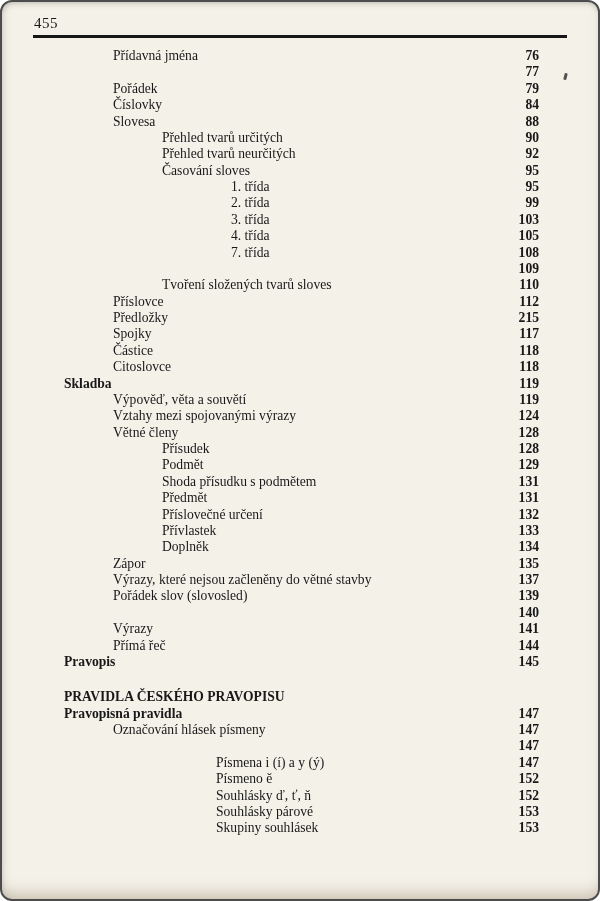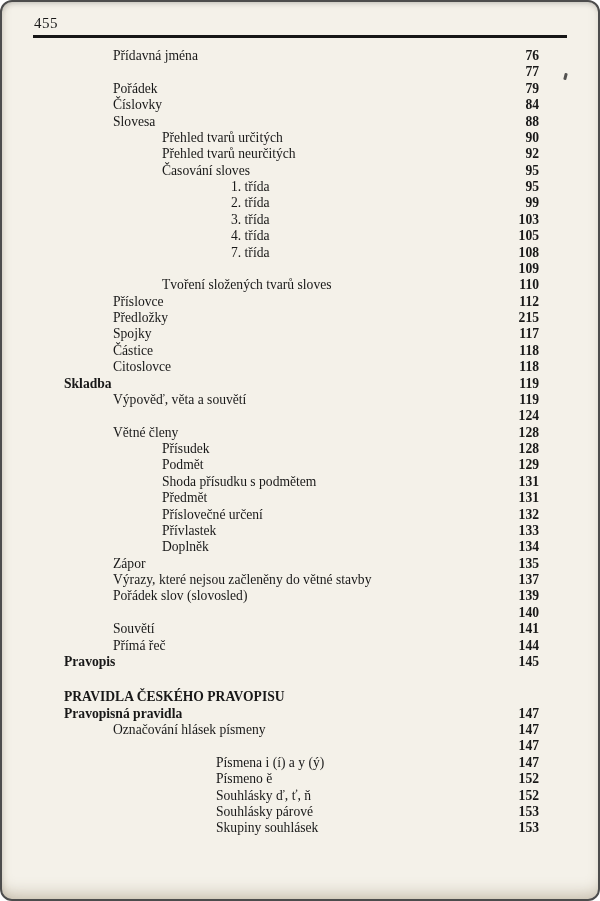--- a/index.html
+++ b/index.html
@@ -160,20 +160,21 @@
       </div>
       <div class="toc-row lvl1 bold">
         <span class="toc-label">Skladba</span>
         <span class="toc-page">119</span>
       </div>
       <div class="toc-row lvl2">
         <span class="toc-label">Výpověď, věta a souvětí</span>
         <span class="toc-page">119</span>
       </div>
       <div class="toc-row lvl2">
+        <span class="toc-label">Vztahy mezi spojovanými výrazy</span>
         <span class="toc-page">124</span>
       </div>
       <div class="toc-row lvl2">
         <span class="toc-label">Větné členy</span>
         <span class="toc-page">128</span>
       </div>
       <div class="toc-row lvl3">
         <span class="toc-label">Přísudek</span>
         <span class="toc-page">128</span>
       </div>
@@ -210,21 +211,21 @@
         <span class="toc-page">137</span>
       </div>
       <div class="toc-row lvl2">
         <span class="toc-label">Pořádek slov (slovosled)</span>
         <span class="toc-page">139</span>
       </div>
       <div class="toc-row lvl2">
         <span class="toc-page">140</span>
       </div>
       <div class="toc-row lvl2">
-        <span class="toc-label">Souvětí</span>
+        <span class="toc-label">Výrazy</span>
         <span class="toc-page">141</span>
       </div>
       <div class="toc-row lvl2">
         <span class="toc-label">Přímá řeč</span>
         <span class="toc-page">144</span>
       </div>
       <div class="toc-row lvl1 bold">
         <span class="toc-label">Pravopis</span>
         <span class="toc-page">145</span>
       </div>

